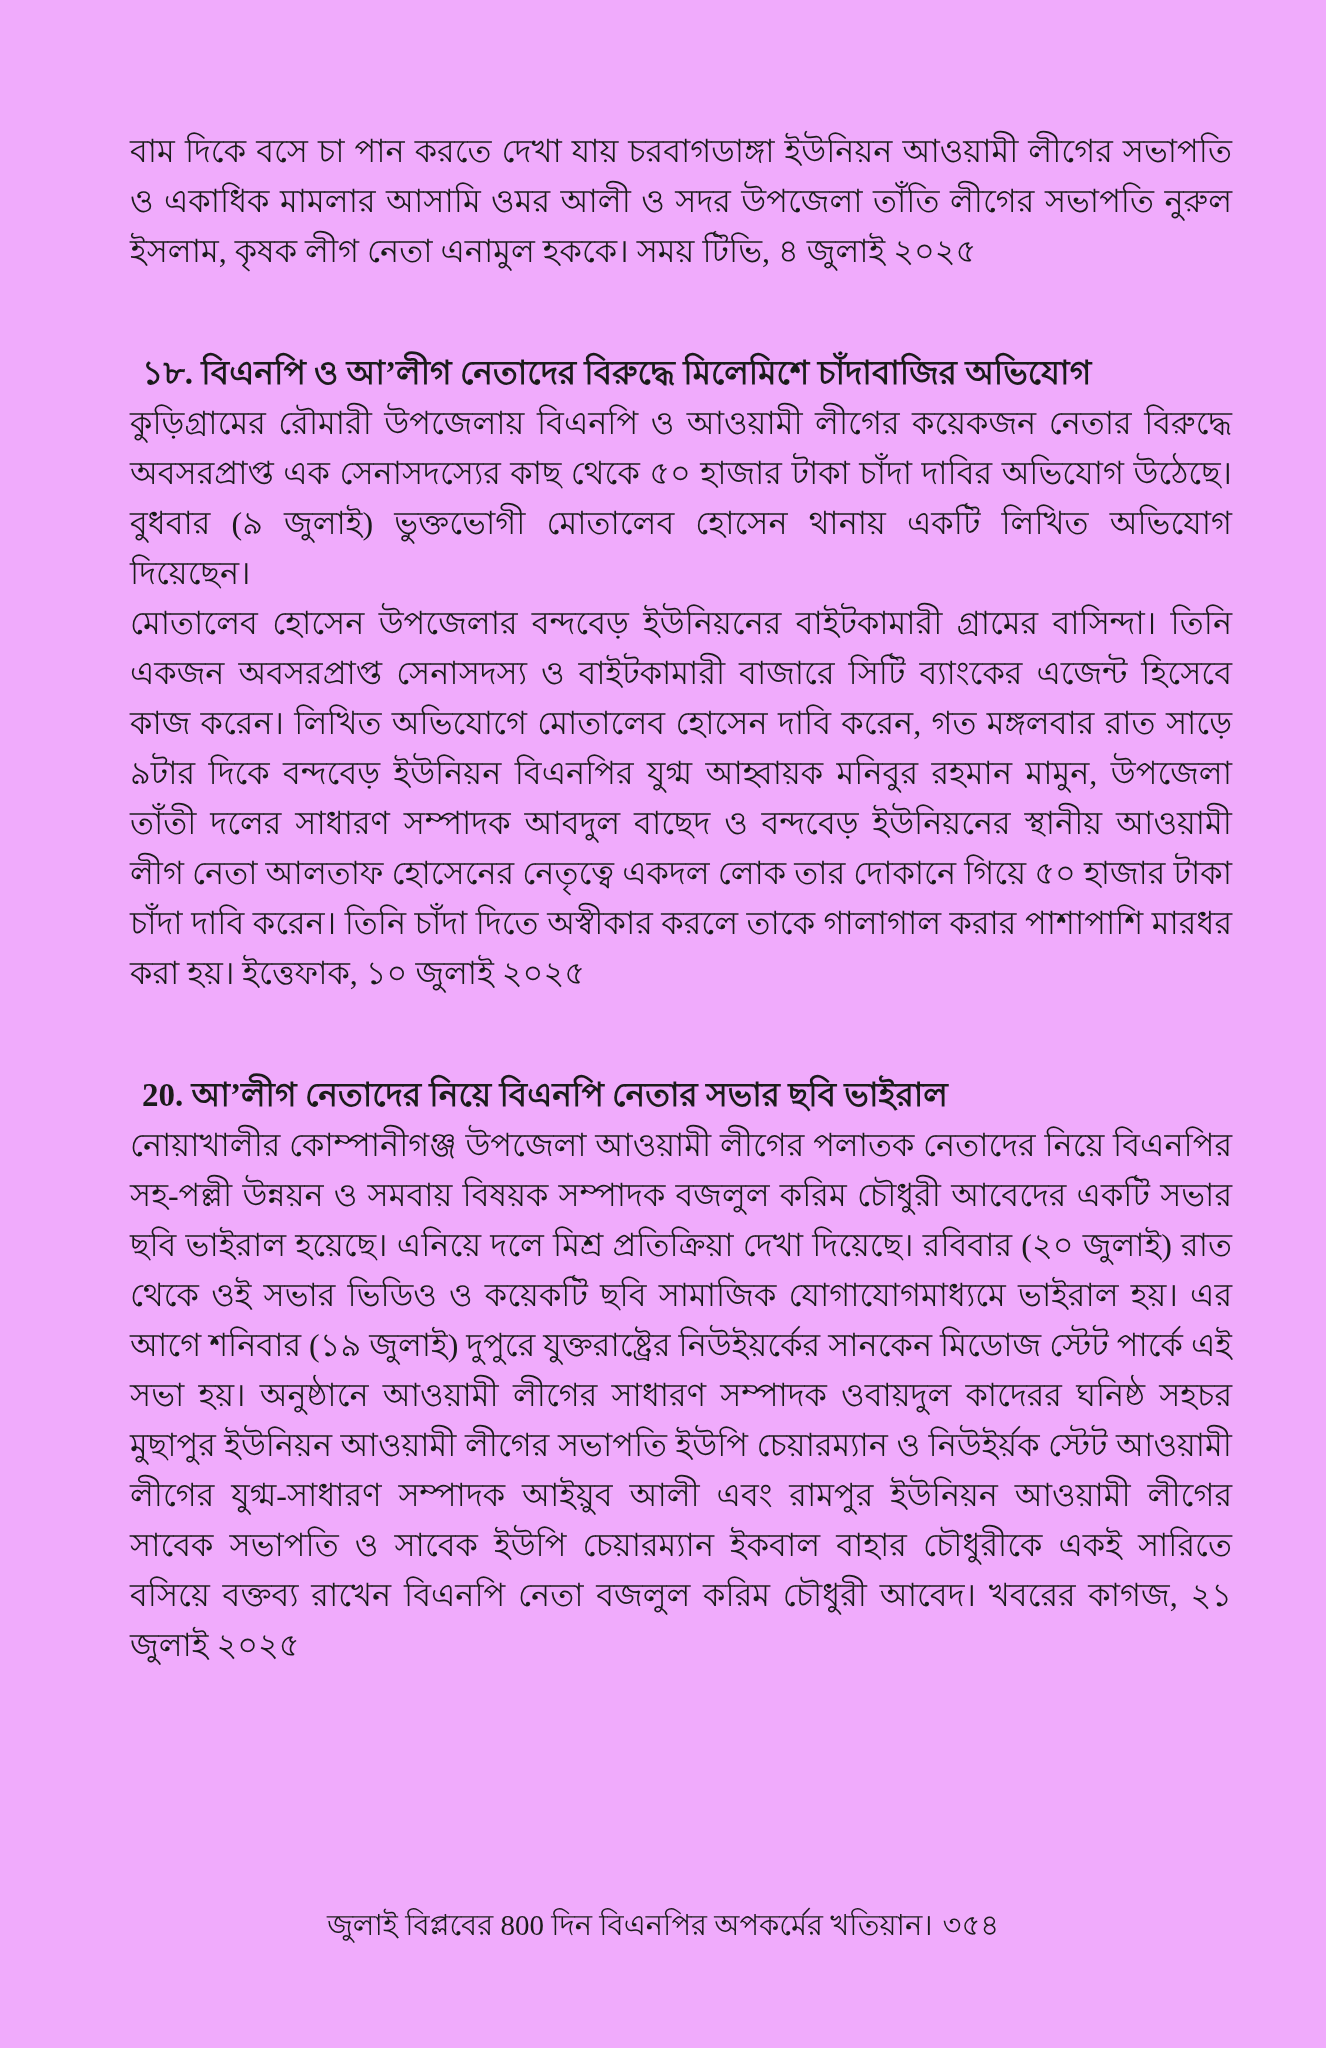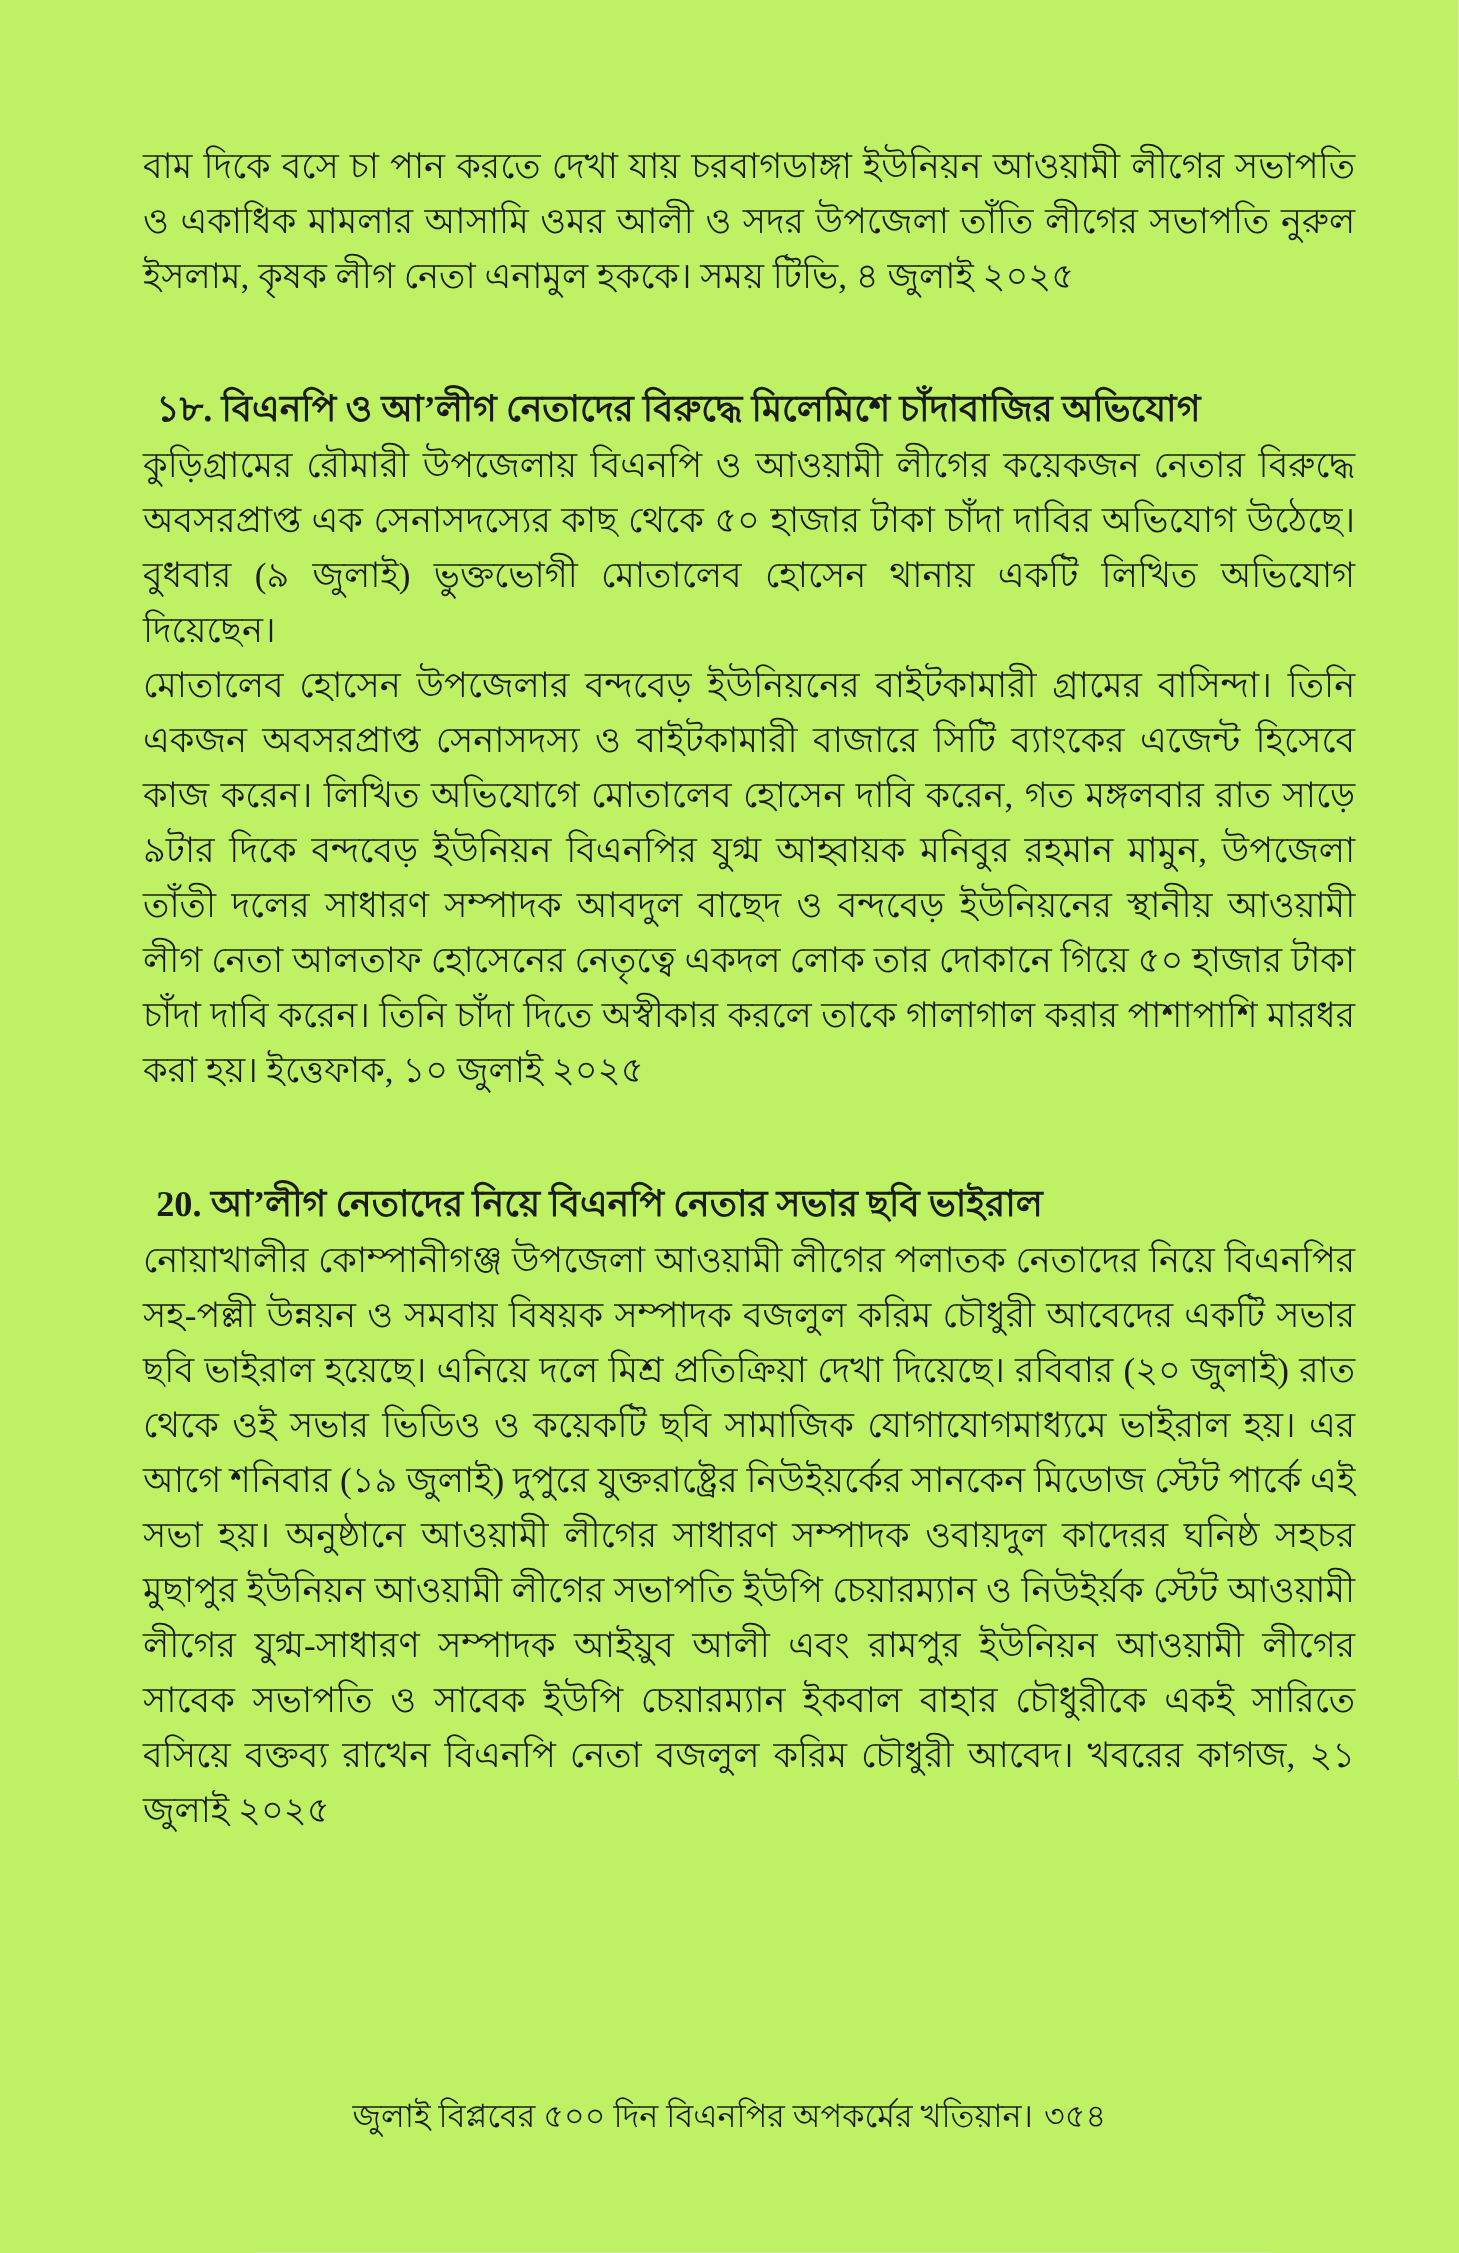--- a/index.html
+++ b/index.html
@@ -5,21 +5,21 @@
   html, body {
     margin: 0;
     padding: 0;
     background: #e8e8e8;
   }
   .page {
     position: relative;
     width: 1326px;
     height: 2048px;
     margin: 0 auto;
-    background: #bef264;
+    background: #f0abfc;
     color: #1b1b1b;
     font-family: "Liberation Serif", "DejaVu Serif", serif;
     overflow: hidden;
   }
   .content {
     position: absolute;
     top: 126px;
     left: 130px;
     width: 1102px;
     font-size: 32px;
@@ -66,16 +66,16 @@
 
     <p>মোতালেব হোসেন উপজেলার বন্দবেড় ইউনিয়নের বাইটকামারী গ্রামের বাসিন্দা। তিনি একজন অবসরপ্রাপ্ত সেনাসদস্য ও বাইটকামারী বাজারে সিটি ব্যাংকের এজেন্ট হিসেবে কাজ করেন। লিখিত অভিযোগে মোতালেব হোসেন দাবি করেন, গত মঙ্গলবার রাত সাড়ে ৯টার দিকে বন্দবেড় ইউনিয়ন বিএনপির যুগ্ম আহ্বায়ক মনিবুর রহমান মামুন, উপজেলা তাঁতী দলের সাধারণ সম্পাদক আবদুল বাছেদ ও বন্দবেড় ইউনিয়নের স্থানীয় আওয়ামী লীগ নেতা আলতাফ হোসেনের নেতৃত্বে একদল লোক তার দোকানে গিয়ে ৫০ হাজার টাকা চাঁদা দাবি করেন। তিনি চাঁদা দিতে অস্বীকার করলে তাকে গালাগাল করার পাশাপাশি মারধর করা হয়। ইত্তেফাক, ১০ জুলাই ২০২৫</p>
 
     <h2 class="section-heading">20. আ’লীগ নেতাদের নিয়ে বিএনপি নেতার সভার ছবি ভাইরাল</h2>
 
     <p>নোয়াখালীর কোম্পানীগঞ্জ উপজেলা আওয়ামী লীগের পলাতক নেতাদের নিয়ে বিএনপির সহ-পল্লী উন্নয়ন ও সমবায় বিষয়ক সম্পাদক বজলুল করিম চৌধুরী আবেদের একটি সভার ছবি ভাইরাল হয়েছে। এনিয়ে দলে মিশ্র প্রতিক্রিয়া দেখা দিয়েছে। রবিবার (২০ জুলাই) রাত থেকে ওই সভার ভিডিও ও কয়েকটি ছবি সামাজিক যোগাযোগমাধ্যমে ভাইরাল হয়। এর আগে শনিবার (১৯ জুলাই) দুপুরে যুক্তরাষ্ট্রের নিউইয়র্কের সানকেন মিডোজ স্টেট পার্কে এই সভা হয়। অনুষ্ঠানে আওয়ামী লীগের সাধারণ সম্পাদক ওবায়দুল কাদেরর ঘনিষ্ঠ সহচর মুছাপুর ইউনিয়ন আওয়ামী লীগের সভাপতি ইউপি চেয়ারম্যান ও নিউইর্য়ক স্টেট আওয়ামী লীগের যুগ্ম-সাধারণ সম্পাদক আইয়ুব আলী এবং রামপুর ইউনিয়ন আওয়ামী লীগের সাবেক সভাপতি ও সাবেক ইউপি চেয়ারম্যান ইকবাল বাহার চৌধুরীকে একই সারিতে বসিয়ে বক্তব্য রাখেন বিএনপি নেতা বজলুল করিম চৌধুরী আবেদ। খবরের কাগজ, ২১ জুলাই ২০২৫</p>
 
   </div>
 
   <div class="footer">
-    <span>জুলাই বিপ্লবের ৫০০ দিন বিএনপির অপকর্মের খতিয়ান।</span><span class="pagenum">৩৫৪</span>
+    <span>জুলাই বিপ্লবের 800 দিন বিএনপির অপকর্মের খতিয়ান।</span><span class="pagenum">৩৫৪</span>
   </div>
 
 </div>
 
 </body></html>

